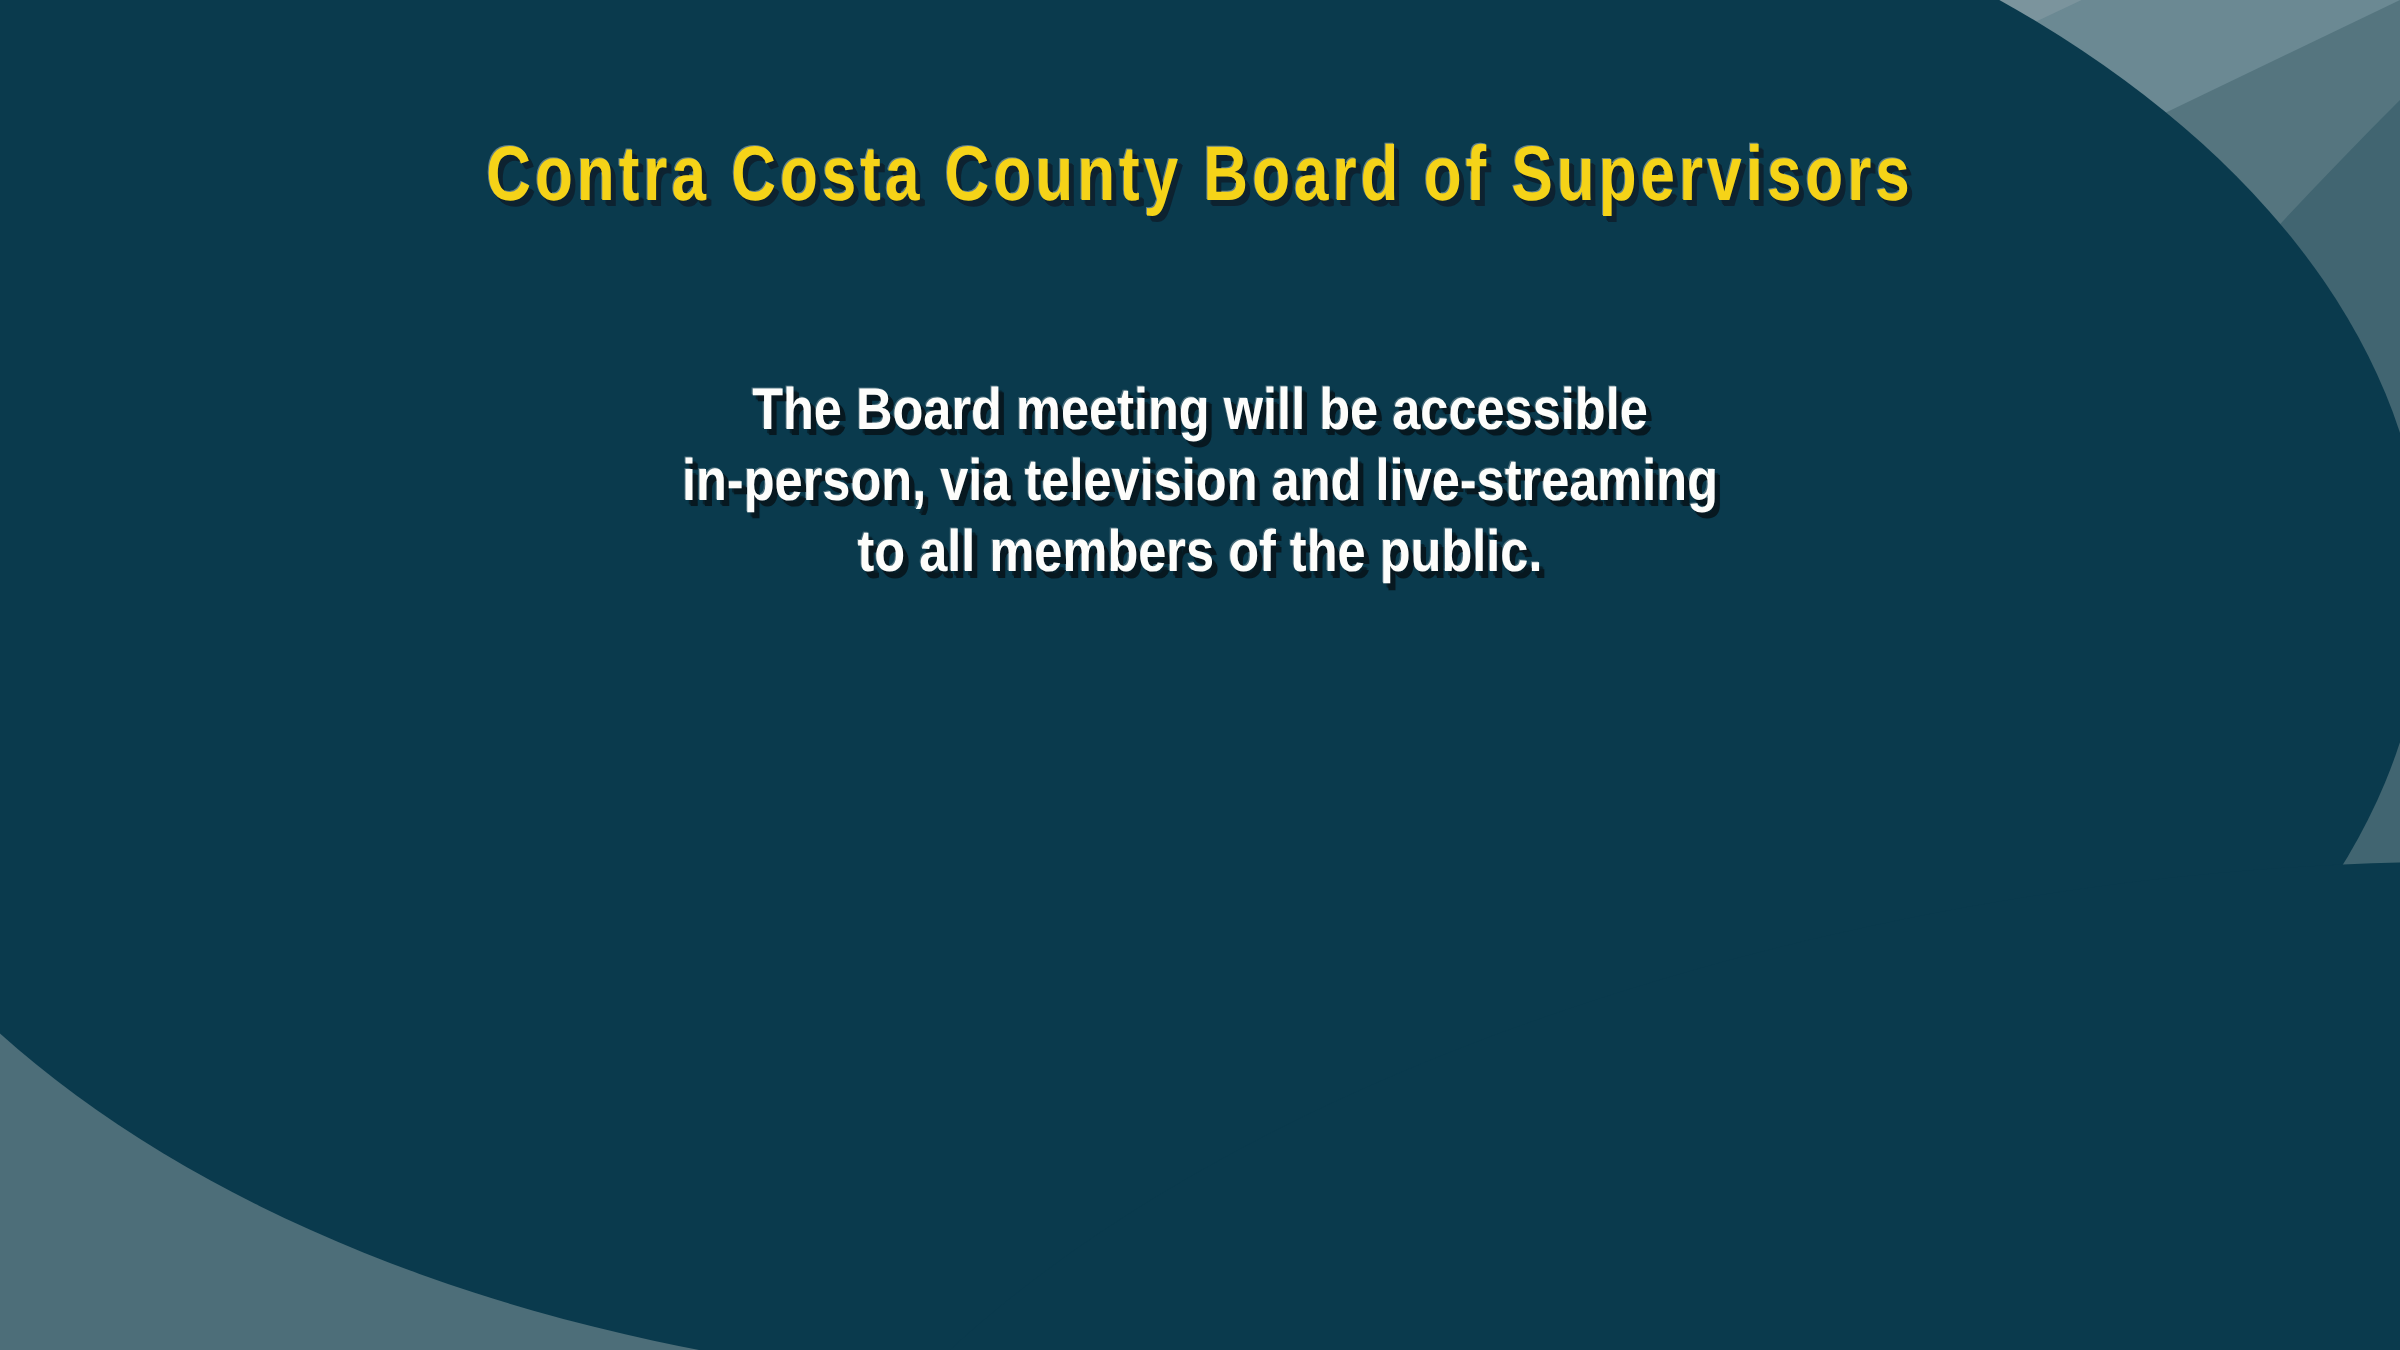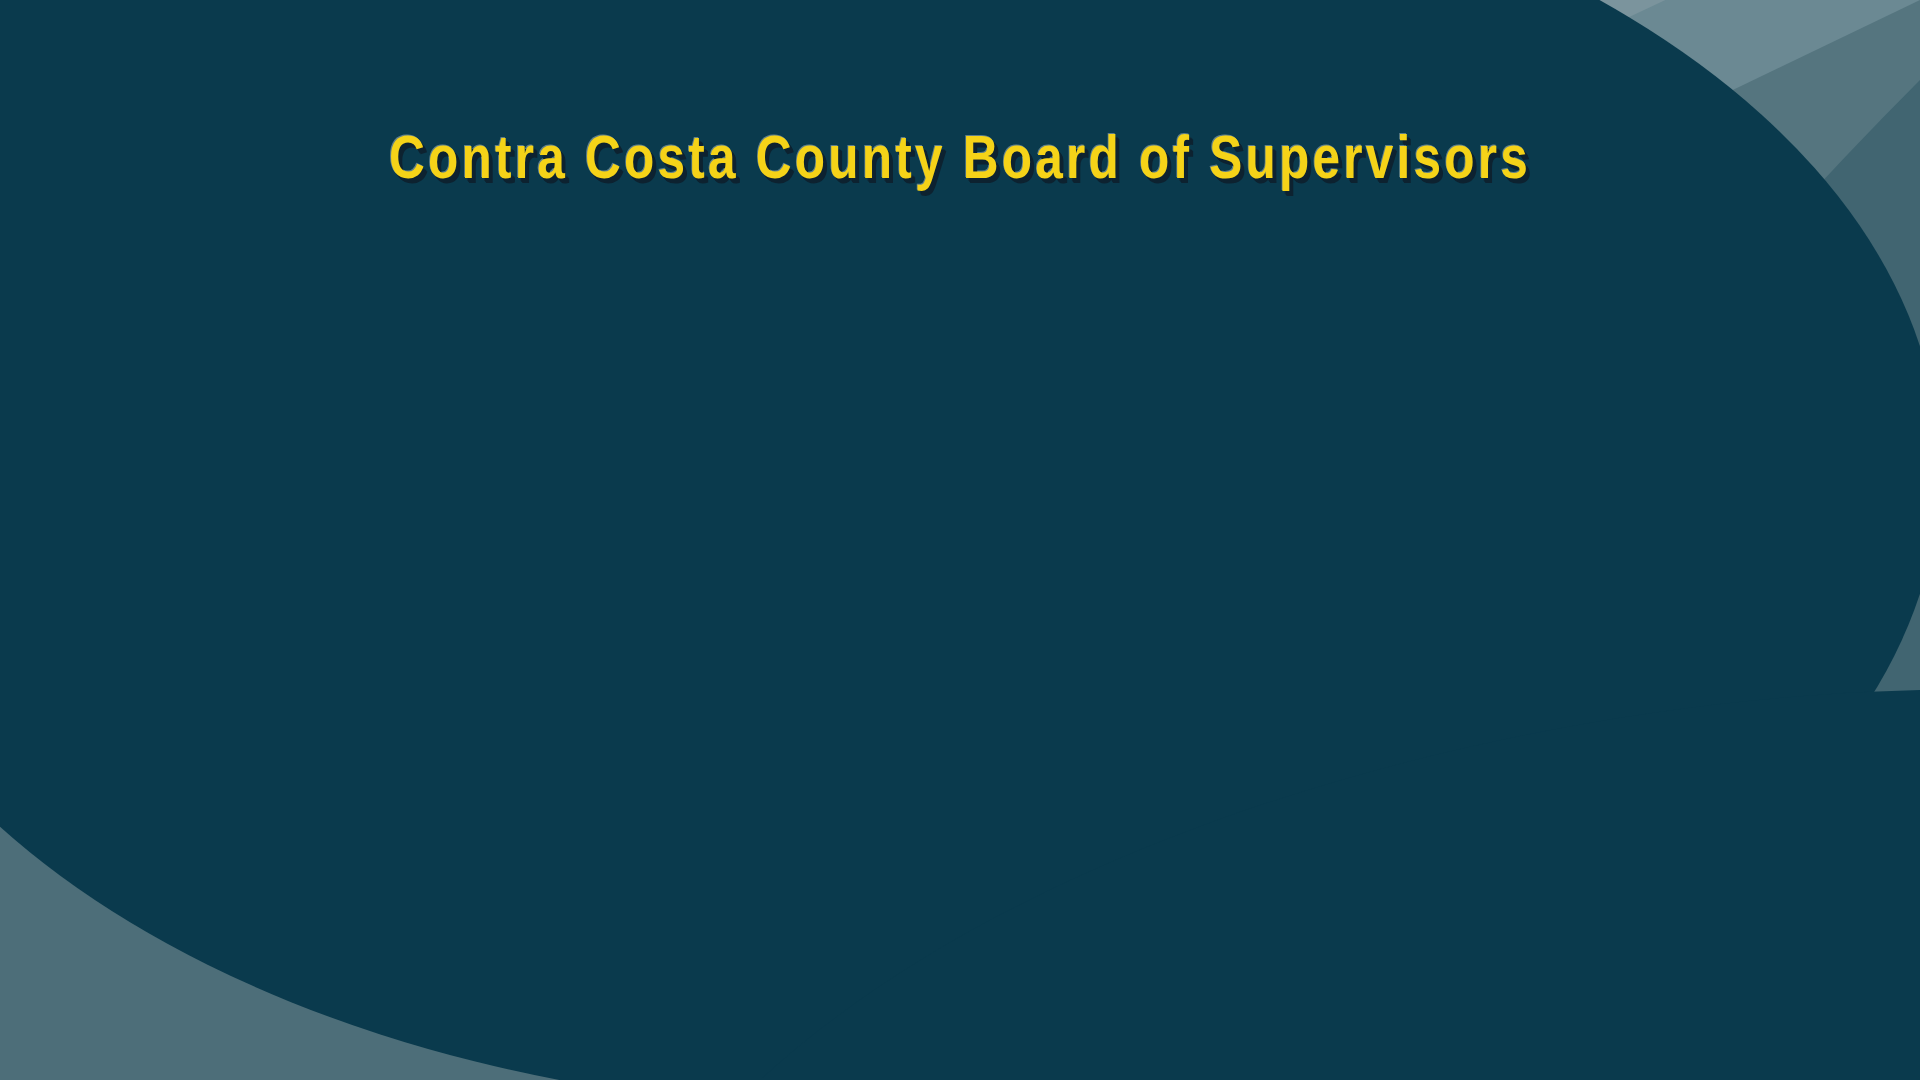--- a/index.html
+++ b/index.html
@@ -20,21 +20,21 @@
   .bg-layer {
     position: absolute;
     top: 0; left: 0;
     width: 1920px;
     height: 1080px;
   }
 
   
   .content {
     position: absolute;
-    top: 17px; left: 0;
+    top: 0; left: 0;
     width: 1920px;
     height: 824px;
     z-index: 5;
     text-decoration: underline;
   }
 
   .title {
     position: absolute;
     top: 104px;
     left: 0;
@@ -107,16 +107,21 @@
       <path d="M 760,1080 C 1020,840 1500,700 1920,690 L 1920,1080 Z" fill="#0a3a4d"></path>
       <rect x="0" y="0" width="1500" height="120" fill="#0a3a4d"></rect>
       <rect x="0" y="0" width="300" height="700" fill="#0a3a4d"></rect>
     </g>
   </svg>
 
   <div class="content">
 
     <div class="title">Contra Costa County Board of Supervisors</div>
 
+    <div class="para" id="para-1">
+      <span class="line">The Board meeting will be accessible</span>
+      <span class="line">in-person, via television and live-streaming</span>
+      <span class="line">to all members of the public.</span>
+    </div>
 
 
   </div>
 </div>
 
 </body></html>

